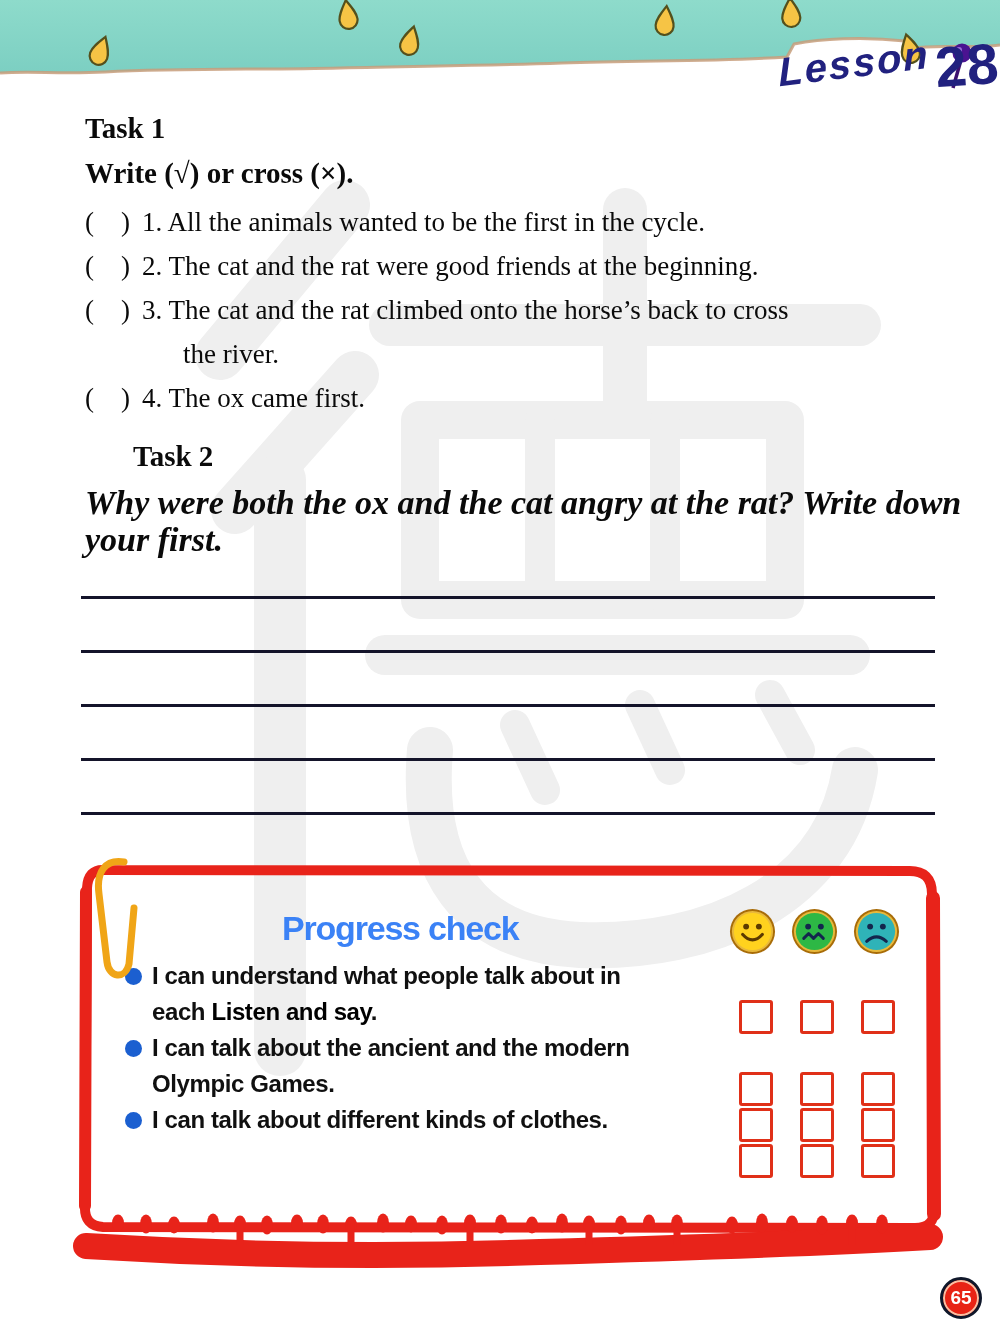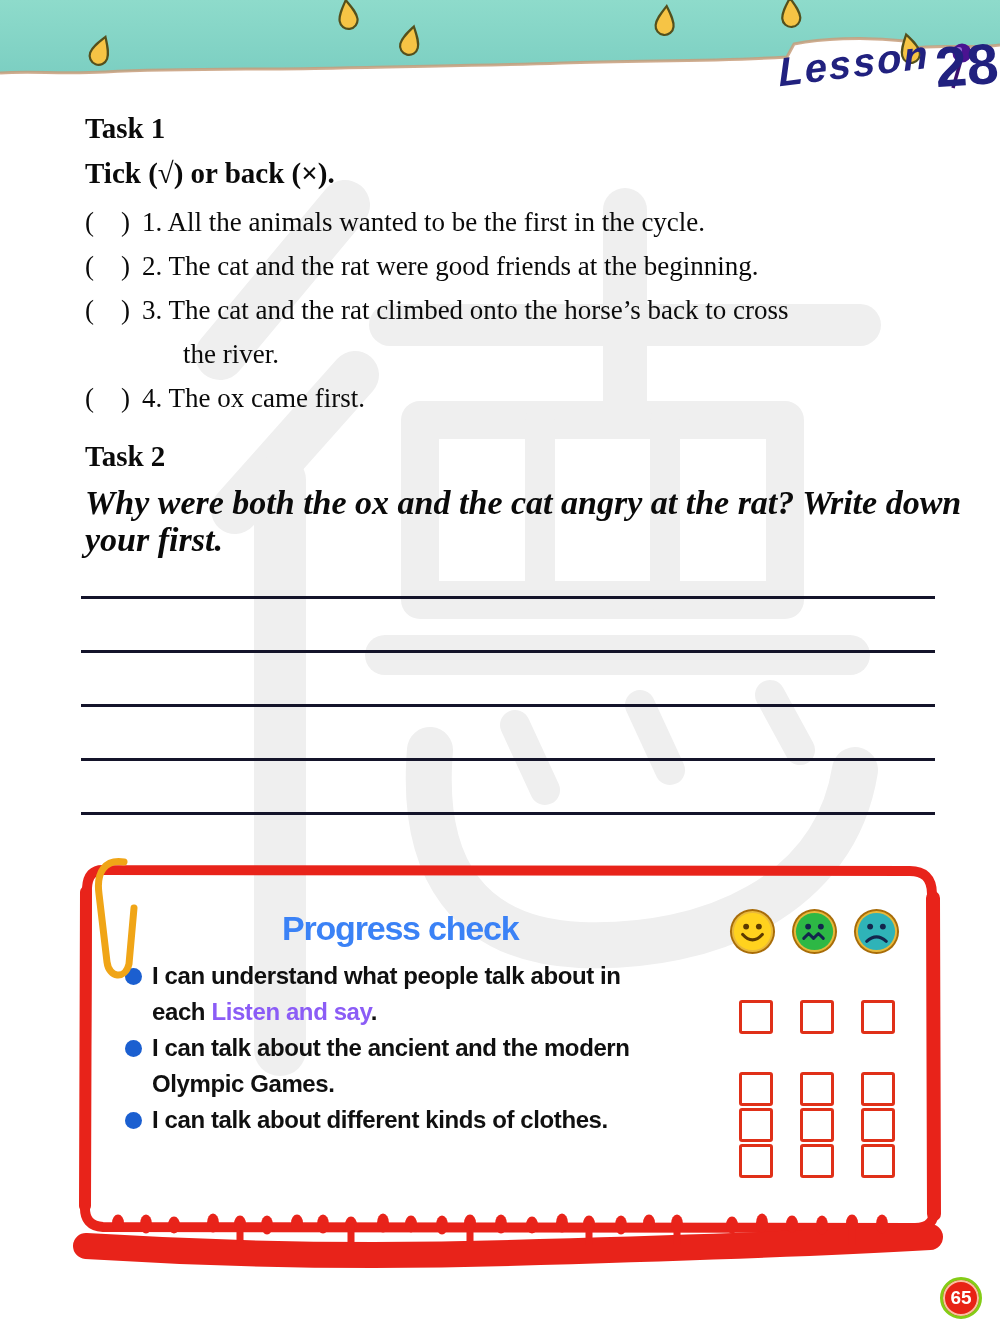--- a/index.html
+++ b/index.html
@@ -19,43 +19,43 @@
   .watermark{position:absolute;left:120px;top:150px;z-index:0;}
 
   
   .h-serif{position:absolute;left:85px;font-weight:bold;font-size:29px;z-index:2;}
   #task1-title{top:112px;}
   #task1-instruction{top:157px;}
   .task1-list{position:absolute;left:85px;top:200px;font-size:27px;z-index:2;}
   .t-line{height:44px;line-height:44px;white-space:nowrap;}
   .t-line.indent{padding-left:98px;}
   .paren-slot{margin-right:12px;}
-  #task2-title{top:440px;}
+  #task2-title{top:440px;margin-left:48px;}
   .task2-q{position:absolute;left:85px;top:484px;font-weight:bold;font-size:34px;line-height:37px;z-index:2;font-style:italic;}
   .answer-line{position:absolute;left:81px;width:854px;height:3px;background:#14142a;z-index:2;}
 
   
   .progress-box{position:absolute;left:70px;top:856px;width:880px;height:412px;
                 font-family:"Liberation Sans",sans-serif;z-index:2;}
   .box-border{position:absolute;left:0;top:0;}
   .paperclip{position:absolute;left:20px;top:0;z-index:5;}
   .progress-title{position:absolute;left:212px;top:53px;font-size:34px;font-weight:bold;
                   letter-spacing:-1.2px;color:#3b82f6;}
   .faces{position:absolute;left:659px;top:52px;display:flex;gap:15px;}
   #progress-items{position:absolute;left:58px;top:102px;width:615px;}
   .p-line{position:relative;line-height:36px;font-size:24px;font-weight:bold;letter-spacing:-0.4px;
           color:#101010;padding-left:24px;white-space:nowrap;}
   .bullet{position:absolute;left:-3px;top:10px;width:17px;height:17px;border-radius:50%;background:#1b5fd0;}
-  .red-text{color:#8b5cf6;text-align:center;}
+  .red-text{color:#000000;text-align:center;}
   .checkbox{position:absolute;width:34px;height:34px;border:3px solid #e03018;border-radius:3px;
             background:rgba(255,255,255,0.9);box-sizing:border-box;}
 
   
   .page-number{position:absolute;left:940px;top:1277px;width:42px;height:42px;border-radius:50%;
-               background:#e82315;border:3px solid #84cc16;box-shadow:inset 0 0 0 2px rgba(255,244,210,.75);
+               background:#e82315;border:3px solid #0f172a;box-shadow:inset 0 0 0 2px rgba(255,244,210,.75);
                display:flex;align-items:center;justify-content:center;color:#fff;
                font-family:"Liberation Sans",sans-serif;font-weight:bold;font-size:19px;box-sizing:border-box;z-index:3;}
 </style>
 </head>
 <body>
 
 <div class="page">
 
   <svg class="watermark" width="780" height="1000" viewBox="0 0 780 1000">
     <g stroke="#efefef" fill="none" stroke-linecap="round" stroke-linejoin="round">
@@ -97,21 +97,21 @@
       <circle cx="962" cy="53" r="9.5" fill="#4a1391"></circle>
       <circle cx="959" cy="50" r="3" fill="#9a6cd8"></circle>
     </g>
   </svg>
 
   <div class="lesson-badge">
     <span class="lesson-word">Lesson</span><span class="lesson-num">28</span>
   </div>
 
   <div class="h-serif" id="task1-title">Task 1</div>
-  <div class="h-serif" id="task1-instruction">Tick (√) or back (×).</div>
+  <div class="h-serif" id="task1-instruction">Write (√) or cross (×).</div>
   <div class="task1-list" id="task1-list">
       <div class="t-line"><span class="paren-slot">( )</span><span>1. All the animals wanted to be the first in the cycle.</span></div>
       <div class="t-line"><span class="paren-slot">( )</span><span>2. The cat and the rat were good friends at the beginning.</span></div>
       <div class="t-line"><span class="paren-slot">( )</span><span>3. The cat and the rat climbed onto the horse’s back to cross</span></div>
       <div class="t-line indent"><span>the river.</span></div>
       <div class="t-line"><span class="paren-slot">( )</span><span>4. The ox came first.</span></div>
     </div>
 
   <div class="h-serif" id="task2-title">Task 2</div>
   <div class="task2-q">

